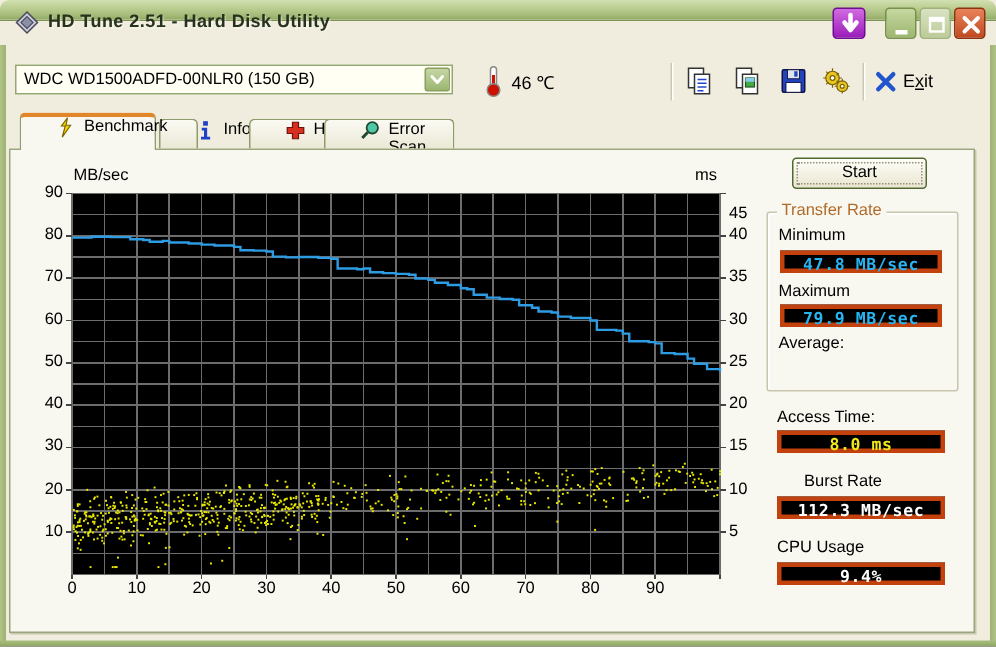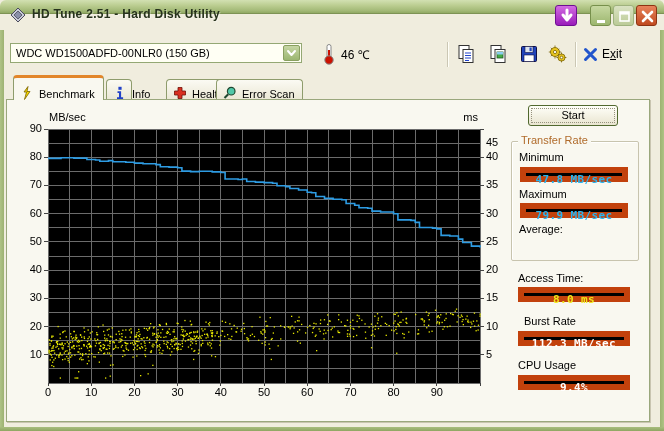--- a/index.html
+++ b/index.html
@@ -31,21 +31,21 @@
   #temp-text{position:absolute;left:341px;top:46px;font-size:12px;font-weight:normal;color:#000;}
   .tool-sep{position:absolute;top:42px;width:2px;height:25px;border-left:1px solid #CBC7B4;border-right:1px solid #FFFFF8;}
   #sep1{left:447px;} #sep2{left:575px;}
   .tool-icon{position:absolute;top:44px;width:20px;height:20px;cursor:default;}
   #icon-copy{left:456px;} #icon-copy-image{left:488px;} #icon-save{left:519px;} #icon-options{left:548px;}
   #exit-button{position:absolute;left:583px;top:44px;height:20px;display:flex;align-items:center;}
   #exit-label{font-size:12px;color:#000;margin-left:4px;text-align:center;}
   #exit-label u{text-decoration:underline;}
   
   .tab{position:absolute;border:1px solid #8E9C6C;border-bottom:none;border-radius:4px 4px 0 0;
-    font-size:11px;color:#000;display:flex;align-items:flex-end;padding-left:6px;gap:5px;
+    font-size:11px;color:#000;display:flex;align-items:flex-start;padding-left:23px;gap:5px;
     background:linear-gradient(to bottom,#FBFAF3,#EAE7D4);}
   .tab.inactive{top:79px;height:21px;z-index:1;}
   .tab.active{top:75px;height:25px;background:#F9F8F0;z-index:3;border-top:3px solid #E2862A;}
   #tab-benchmark{left:13px;width:91px;}
   #tab-info{left:106px;width:26px;}
   #tab-health{left:166px;width:60px;}
   #tab-error-scan{left:216px;width:87px;}
   .tab .ticon{width:14px;height:14px;flex:0 0 auto;}
   
   #page{position:absolute;left:6px;top:99px;width:644px;height:323px;background:#F9F8F0;
@@ -61,21 +61,21 @@
   
   #start-button{position:absolute;left:528px;top:105px;width:90px;height:21px;z-index:4;
     background:linear-gradient(to bottom,#FFFFF9,#E9E5D0);border:1px solid #51682F;border-radius:3px;
     font-size:11px;color:#000;text-align:center;line-height:18px;}
   #start-button .focus-ring{position:absolute;left:2px;top:2px;right:2px;bottom:2px;border:1px dotted #96917E;}
   .groupbox{position:absolute;left:511px;top:141px;width:128px;height:120px;z-index:4;
     border:1px solid #C8C4AE;border-radius:2px;box-shadow:inset 1px 1px 0 #FFFFFF;}
   #groupbox-label{position:absolute;left:518px;top:134px;background:#F9F8F0;padding:0 3px;
     font-size:11px;color:#B06B2B;z-index:5;}
   .stat-label{position:absolute;font-size:11px;color:#000;z-index:5;}
-  .value-box{position:absolute;height:15px;background:#000;border:6px solid #c2410c;z-index:5;
+  .value-box{position:absolute;height:15px;background:#000;border:3px solid #c2410c;z-index:5;
     font-size:11px;font-weight:bold;text-align:center;line-height:13px;letter-spacing:0.4px;
     font-family:"DejaVu Sans Mono","Liberation Mono",monospace;}
   .cyan{color:#28B4F0;} .yellow{color:#F0E818;} .white{color:#FFFFFF;}
 </style>
 </head>
 <body>
 
 <div id="window">
 
   <div id="titlebar">
@@ -1031,21 +1031,21 @@
   <div id="groupbox-label">Transfer Rate</div>
 
   <div class="stat-label" style="left:519px;top:151px;">Minimum</div>
   <div class="value-box cyan" style="left:520px;top:167px;width:108px;">47.8 MB/sec</div>
   <div class="stat-label" style="left:519px;top:188px;">Maximum</div>
   <div class="value-box cyan" style="left:520px;top:203px;width:108px;">79.9 MB/sec</div>
   <div class="stat-label" style="left:519px;top:223px;">Average:</div>
 
   <div class="stat-label" style="left:518px;top:272px;">Access Time:</div>
   <div class="value-box yellow" style="left:518px;top:287px;width:112px;">8.0 ms</div>
-  <div class="stat-label" style="left:524px;top:315px;">Burst Rate</div>
+  <div class="stat-label" style="left:536px;top:315px;">Burst Rate</div>
   <div class="value-box white" style="left:518px;top:331px;width:112px;">112.3 MB/sec</div>
   <div class="stat-label" style="left:518px;top:359px;">CPU Usage</div>
   <div class="value-box white" style="left:518px;top:375px;width:112px;">9.4%</div>
 
 <div class="ytick-l" style="top: 122px;">90</div>
     <div class="ytick-l" style="top: 150.222px;">80</div>
     <div class="ytick-l" style="top: 178.444px;">70</div>
     <div class="ytick-l" style="top: 206.667px;">60</div>
     <div class="ytick-l" style="top: 234.889px;">50</div>
     <div class="ytick-l" style="top: 263.111px;">40</div>

